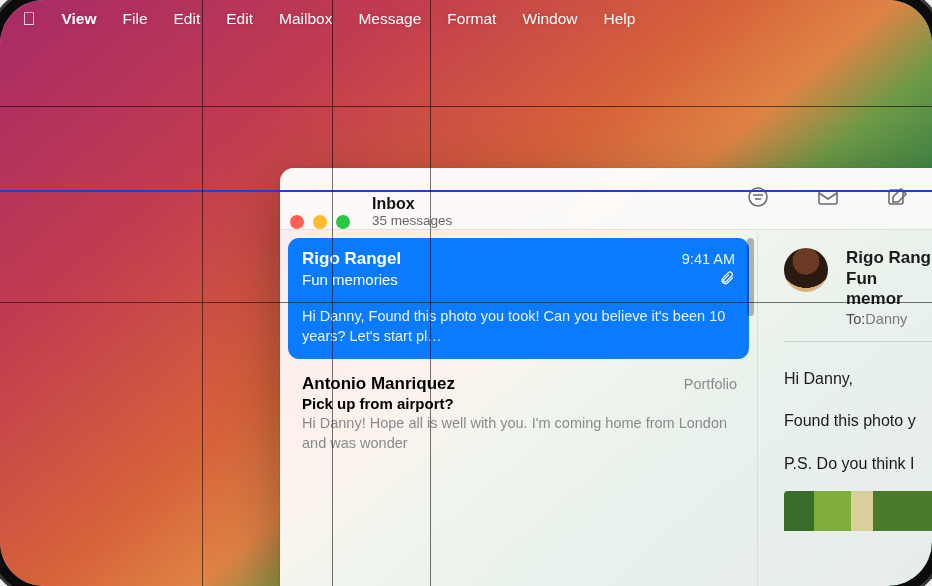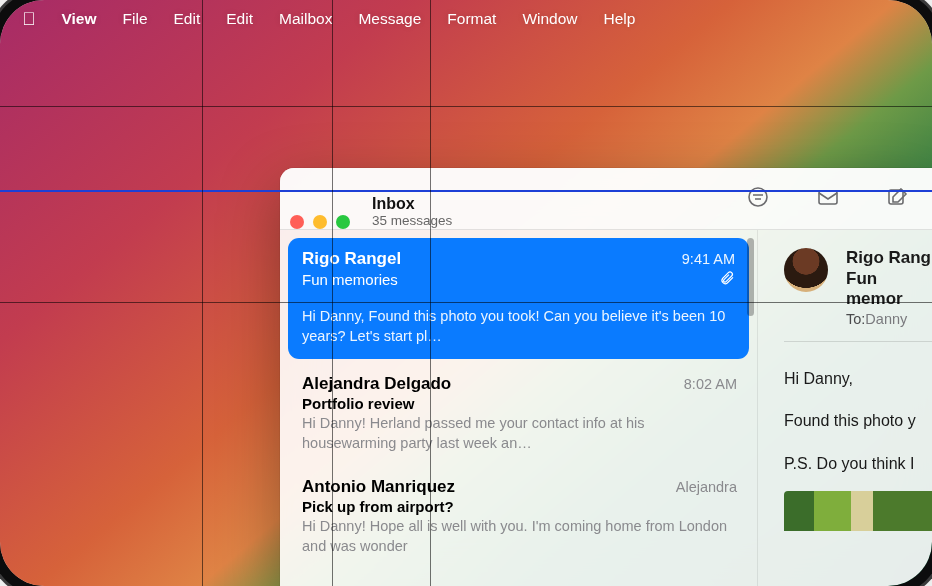--- a/index.html
+++ b/index.html
@@ -110,35 +110,25 @@
             </div>
             <div class="subj">
               <span>Fun memories</span>
               <span class="clip"><svg viewBox="0 0 24 24">
                     <path d="M21 11l-8.5 8.5a5 5 0 01-7-7L14 4a3.5 3.5 0 015 5l-8.5 8.5a2 2 0 01-3-3L15 7"></path>
                   </svg></span>
             </div>
             <div class="prev">Hi Danny, Found this photo you took! Can you believe it's been 10 years? Let's start pl…</div>
           </div>
 
-          <div class="msg">
-            <div class="row1">
-              <span class="sender">Alejandra Delgado</span>
-              <span class="time">8:02 AM</span>
-            </div>
-            <div class="subj">
-                <span>Portfolio review</span>
-              </div>
-            <div class="prev">Hi Danny! Herland passed me your contact info at his housewarming party last week an…</div>
-          </div>
 
           <div class="msg">
             <div class="row1">
               <span class="sender">Antonio Manriquez</span>
-              <span class="time">Alejandra</span>
+              <span class="time">Portfolio</span>
             </div>
             <div class="subj">
                 <span>Pick up from airport?</span>
               </div>
             <div class="prev">Hi Danny! Hope all is well with you. I'm coming home from London and was wonder</div>
           </div>
         </div>
 
         <div class="reader">
           <div class="rd-head">

